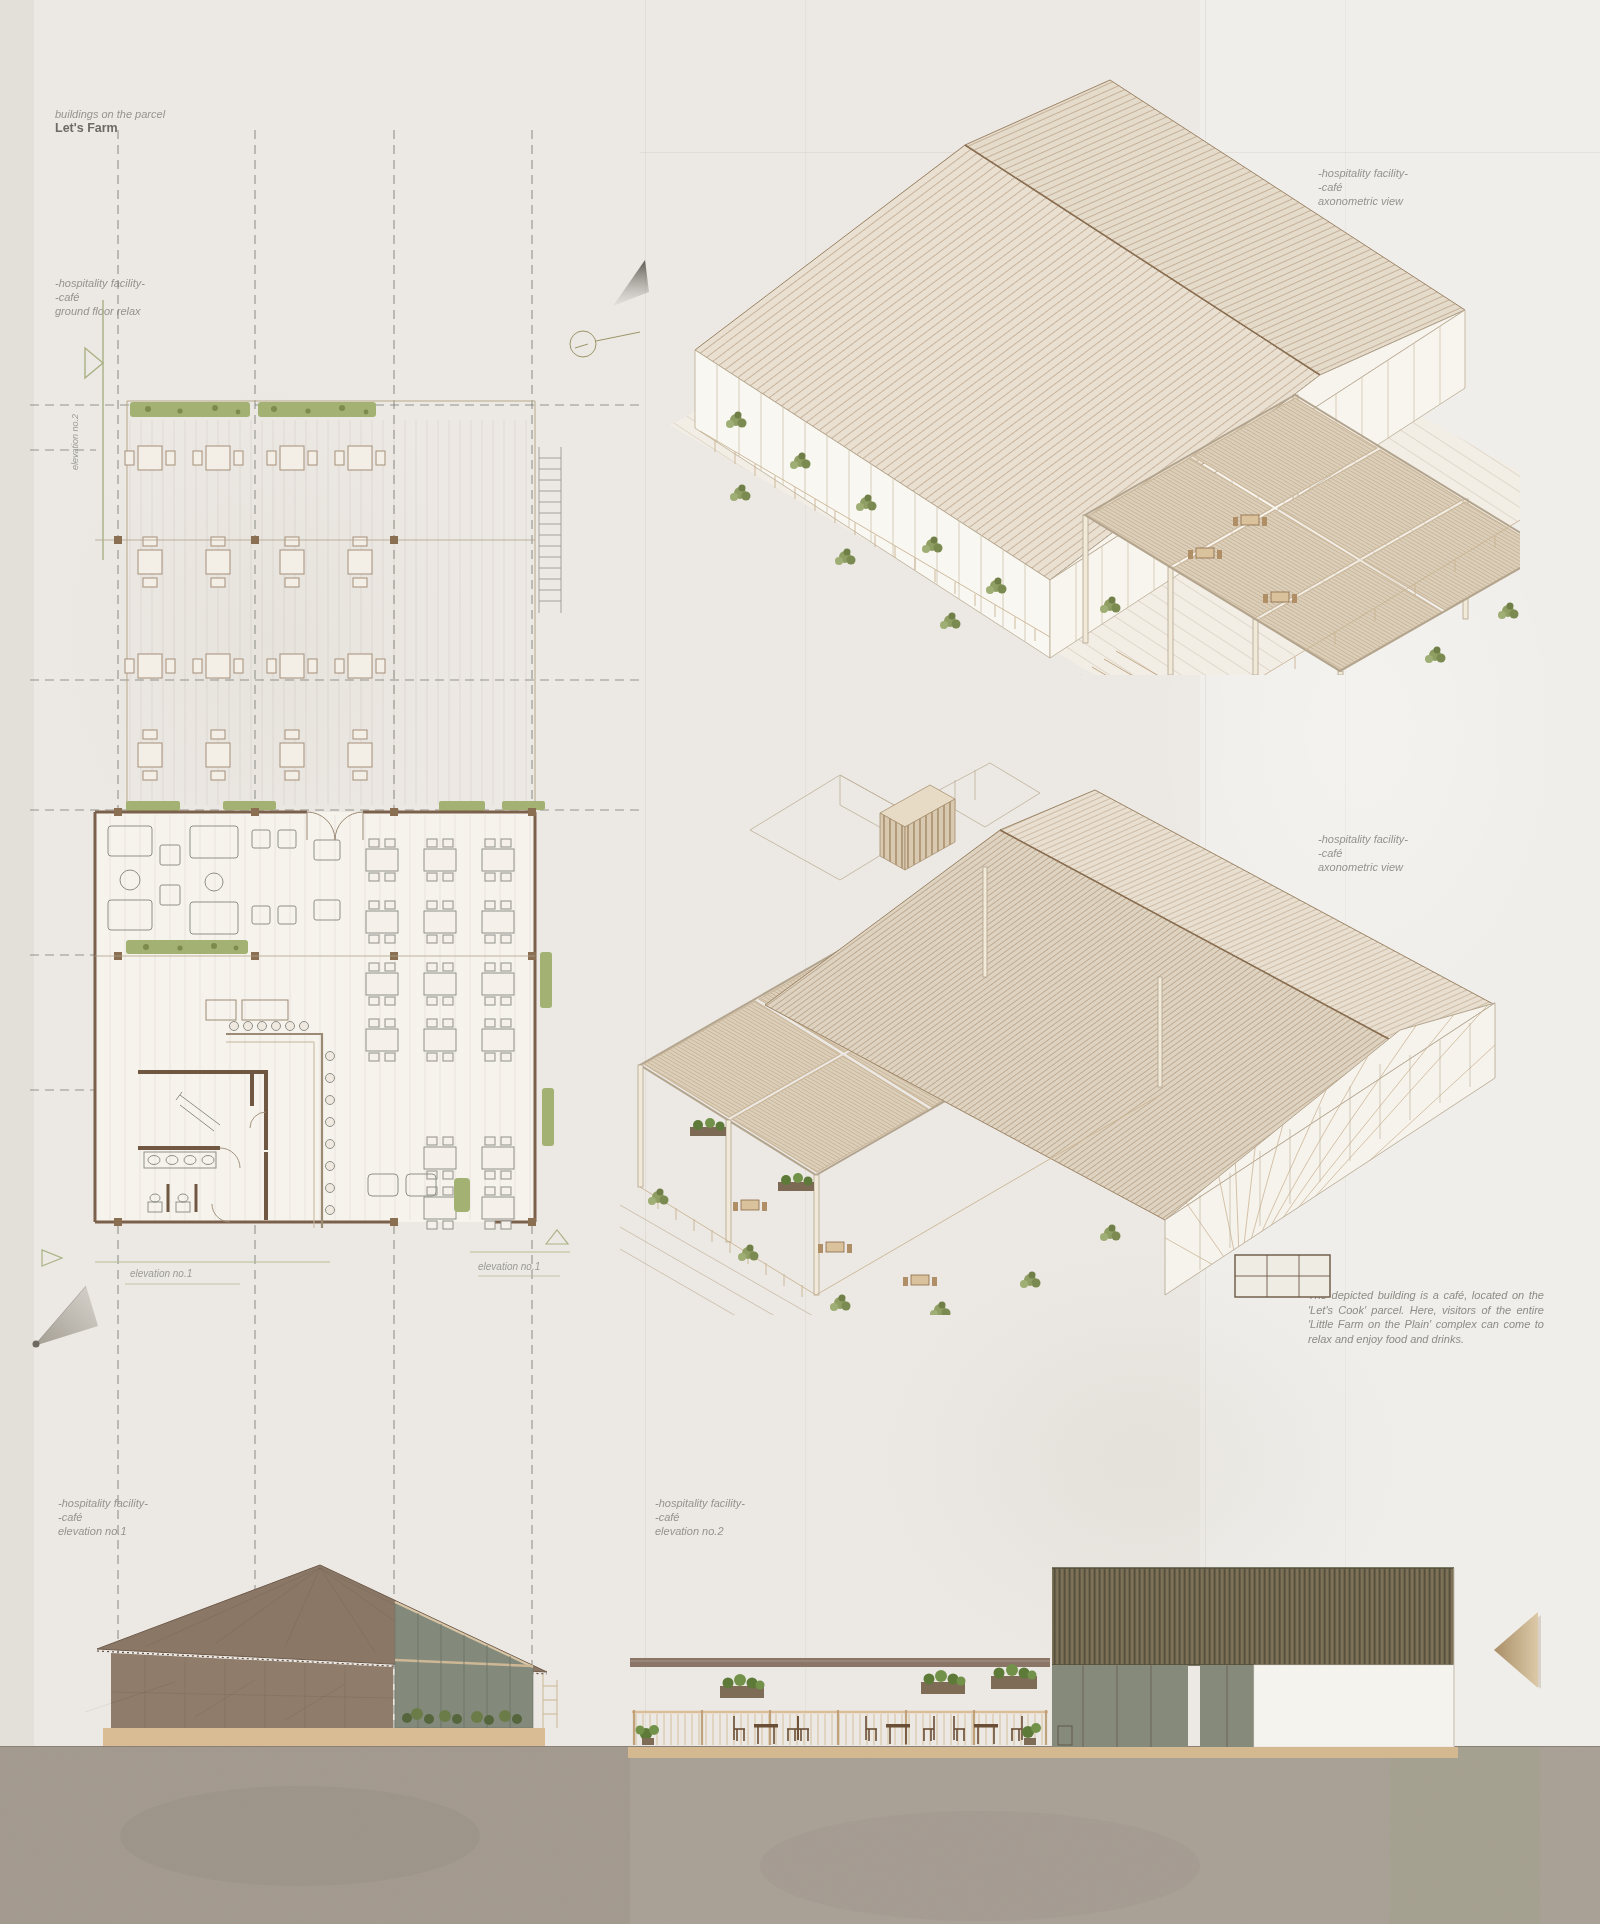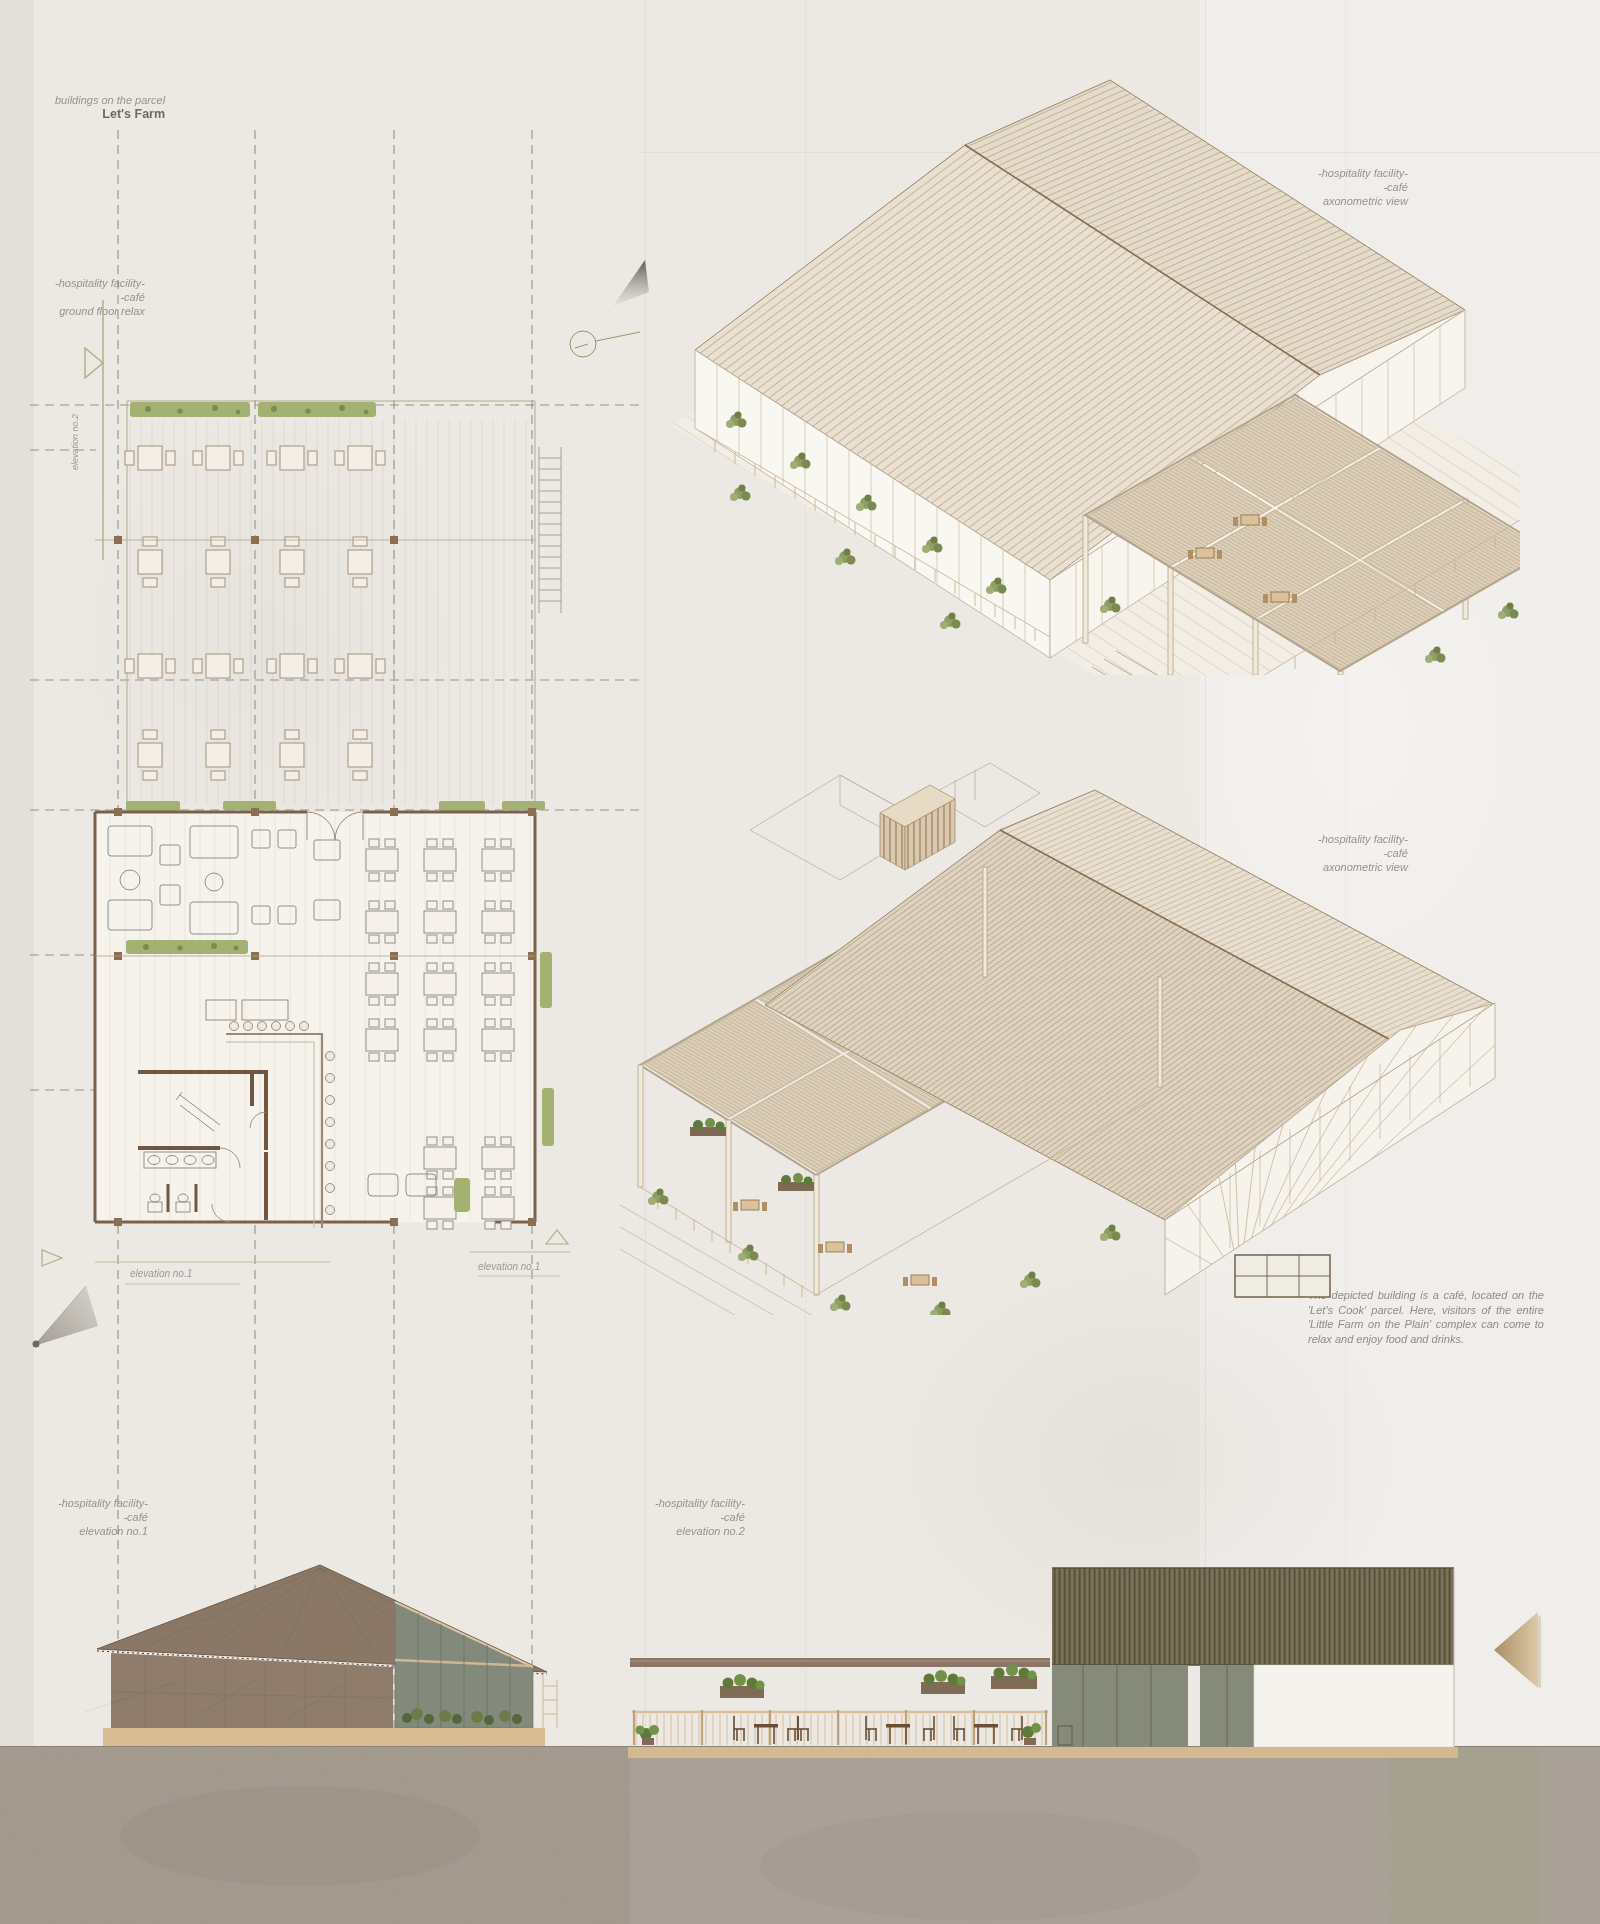--- a/index.html
+++ b/index.html
@@ -3,23 +3,23 @@
 <meta charset="utf-8">
 <style>
   html,body{margin:0;padding:0;}
   body{font-family:"Liberation Sans", sans-serif; background:#e4e1db;}
   .sheet{position:relative;width:1600px;height:1924px;background:#ece9e4;overflow:hidden;}
   .fold{position:absolute;top:0;bottom:0;width:1px;}
   .foldh{position:absolute;height:1px;}
   .shade-right{position:absolute;left:1200px;top:0;width:400px;height:1924px;background:rgba(255,255,255,0.22);}
   .shade-left{position:absolute;left:0;top:0;width:34px;height:1924px;background:rgba(150,145,138,0.10);}
   .blotch{position:absolute;border-radius:50%;}
-  .lbl{position:absolute;font-size:11px;line-height:14px;font-style:italic;color:#96938d;text-align:right;}
+  .lbl{position:absolute;font-size:11px;line-height:14px;font-style:italic;color:#96938d;}
   .lbl div{white-space:nowrap;}
-  .hdr{position:absolute;left:55px;top:94px;text-align:right;}
+  .hdr{position:absolute;left:55px;top:108px;}
   .hdr .note{font-size:11px;font-style:italic;color:#97948e;}
   .hdr .ttl{font-size:12.5px;font-weight:bold;font-style:normal;color:#6d6a64;margin-top:1px;}
   .desc{position:absolute;left:1308px;top:1288px;width:236px;font-size:11px;line-height:14.5px;
         font-style:italic;color:#8f8c86;text-align:justify;}
   svg{position:absolute;display:block;}
   .gline{stroke:#6f6f6a;stroke-width:1.1;stroke-dasharray:9 6;opacity:.7;fill:none;}
 </style>
 </head>
 <body>
 

